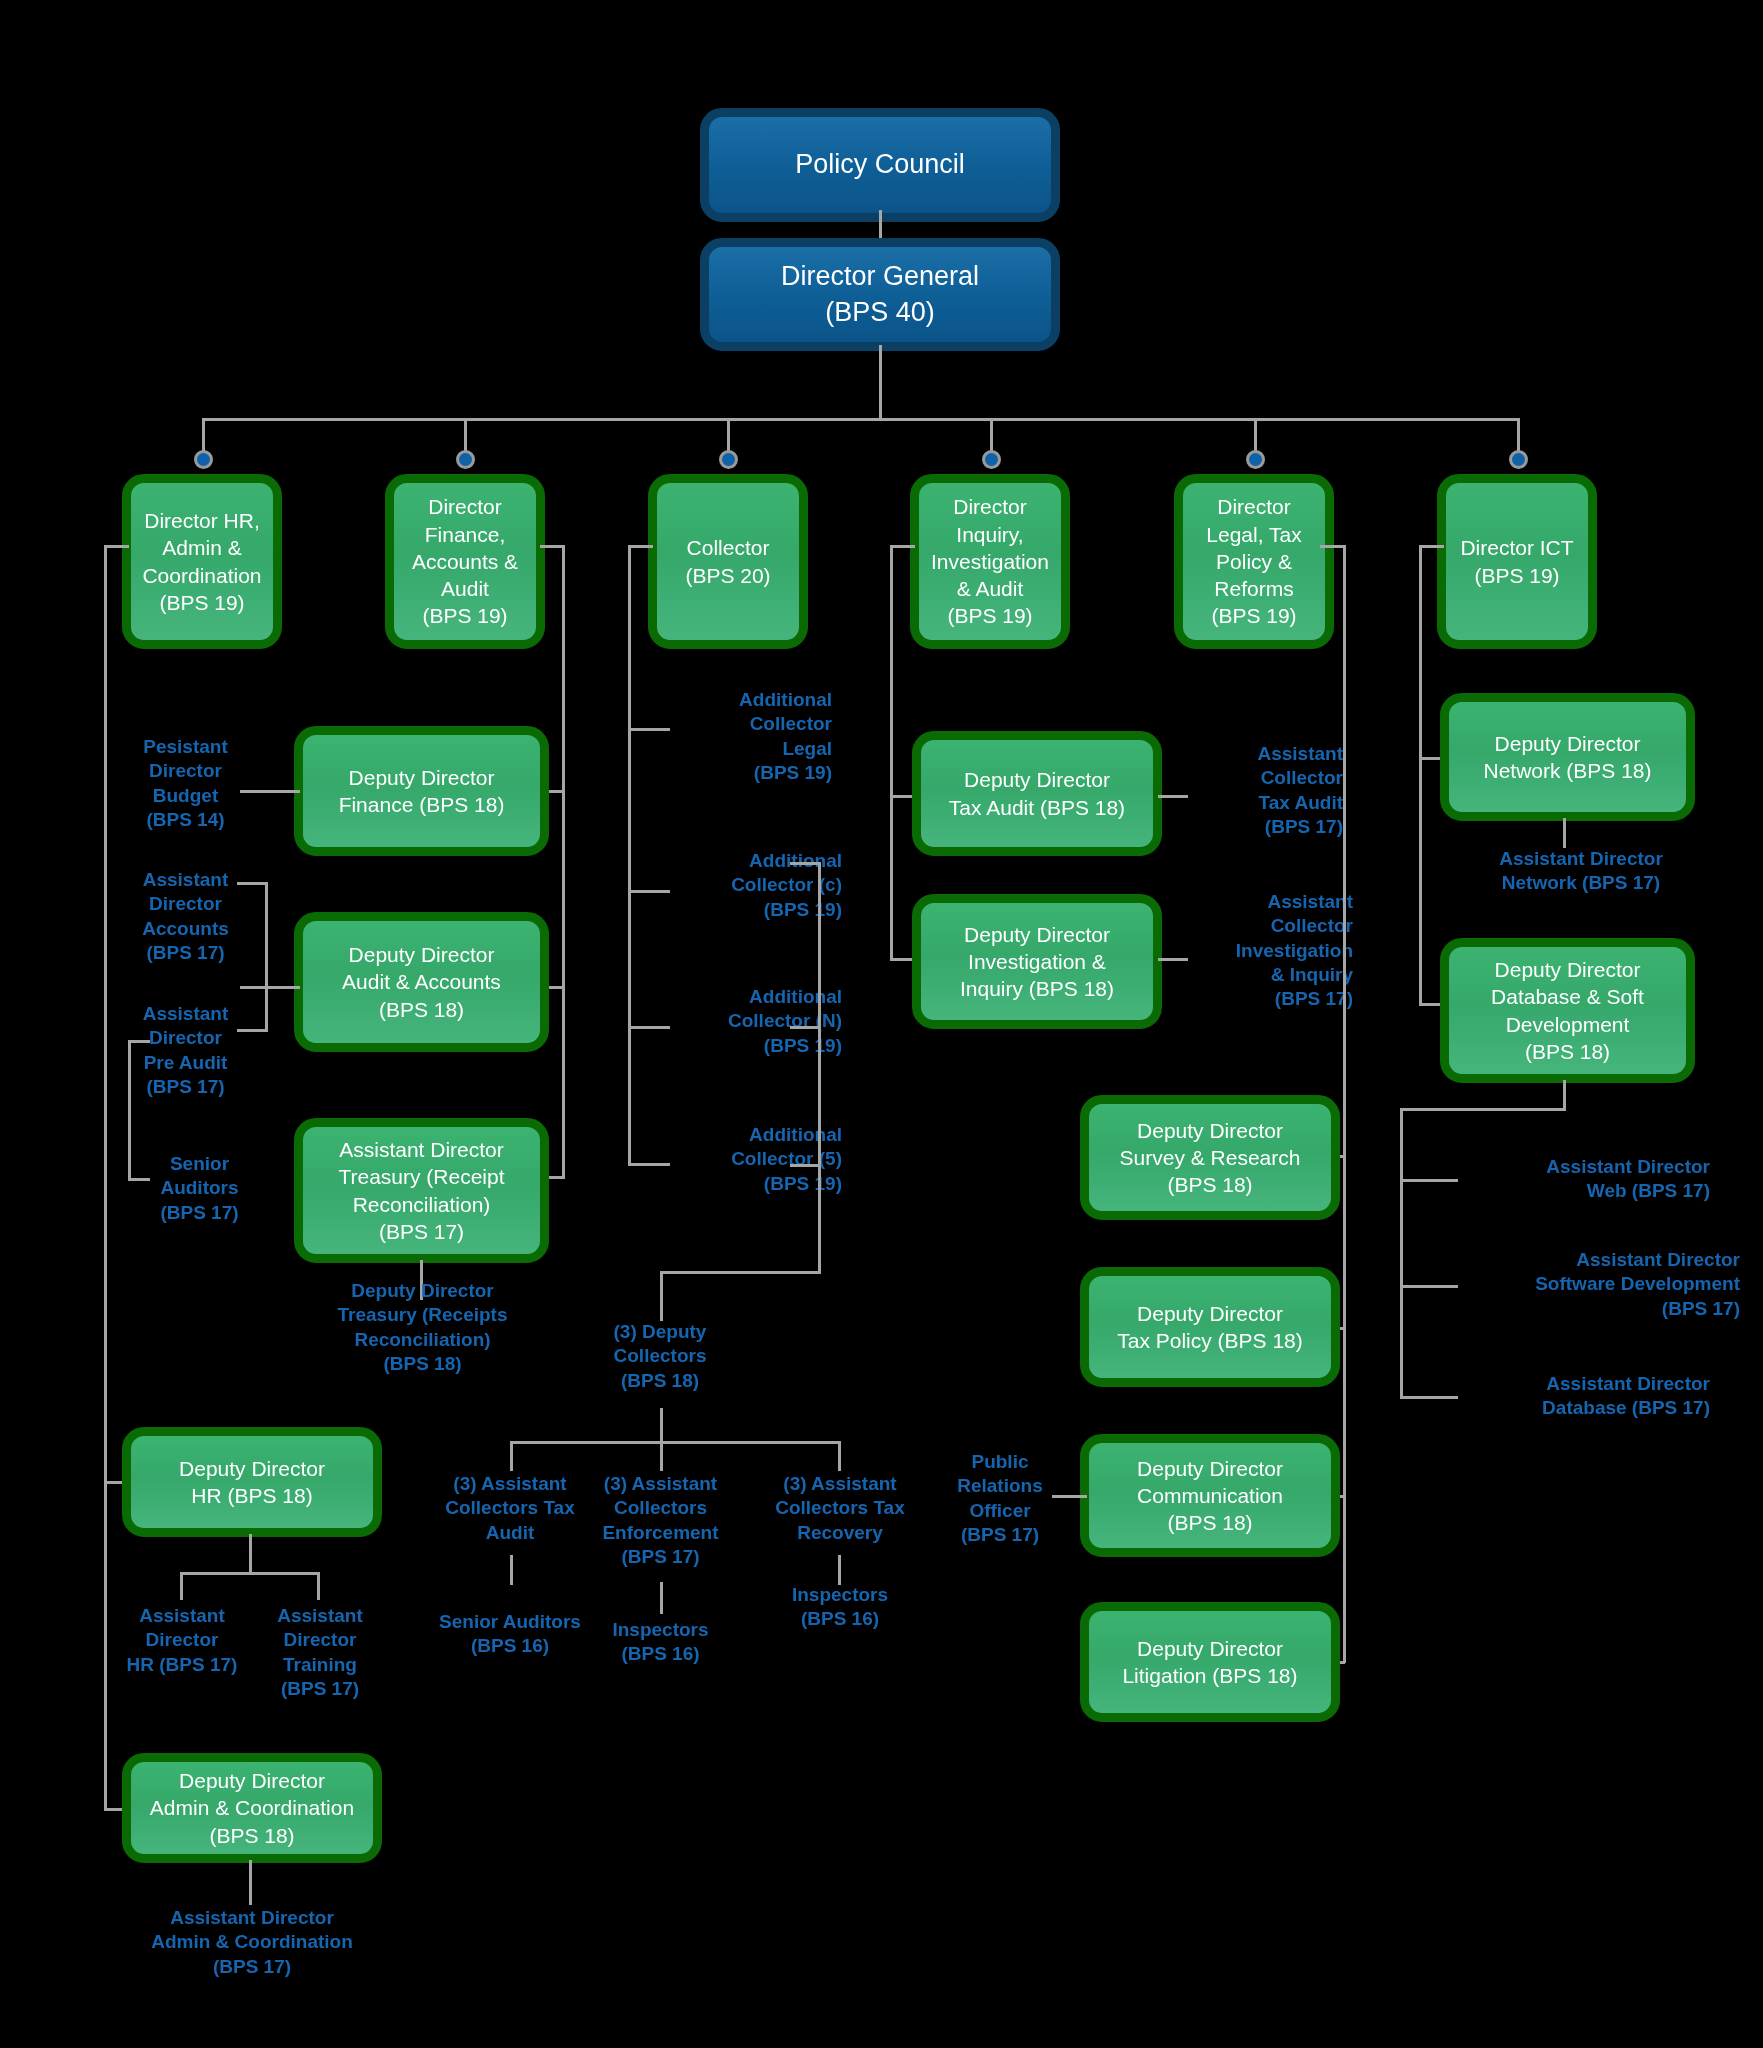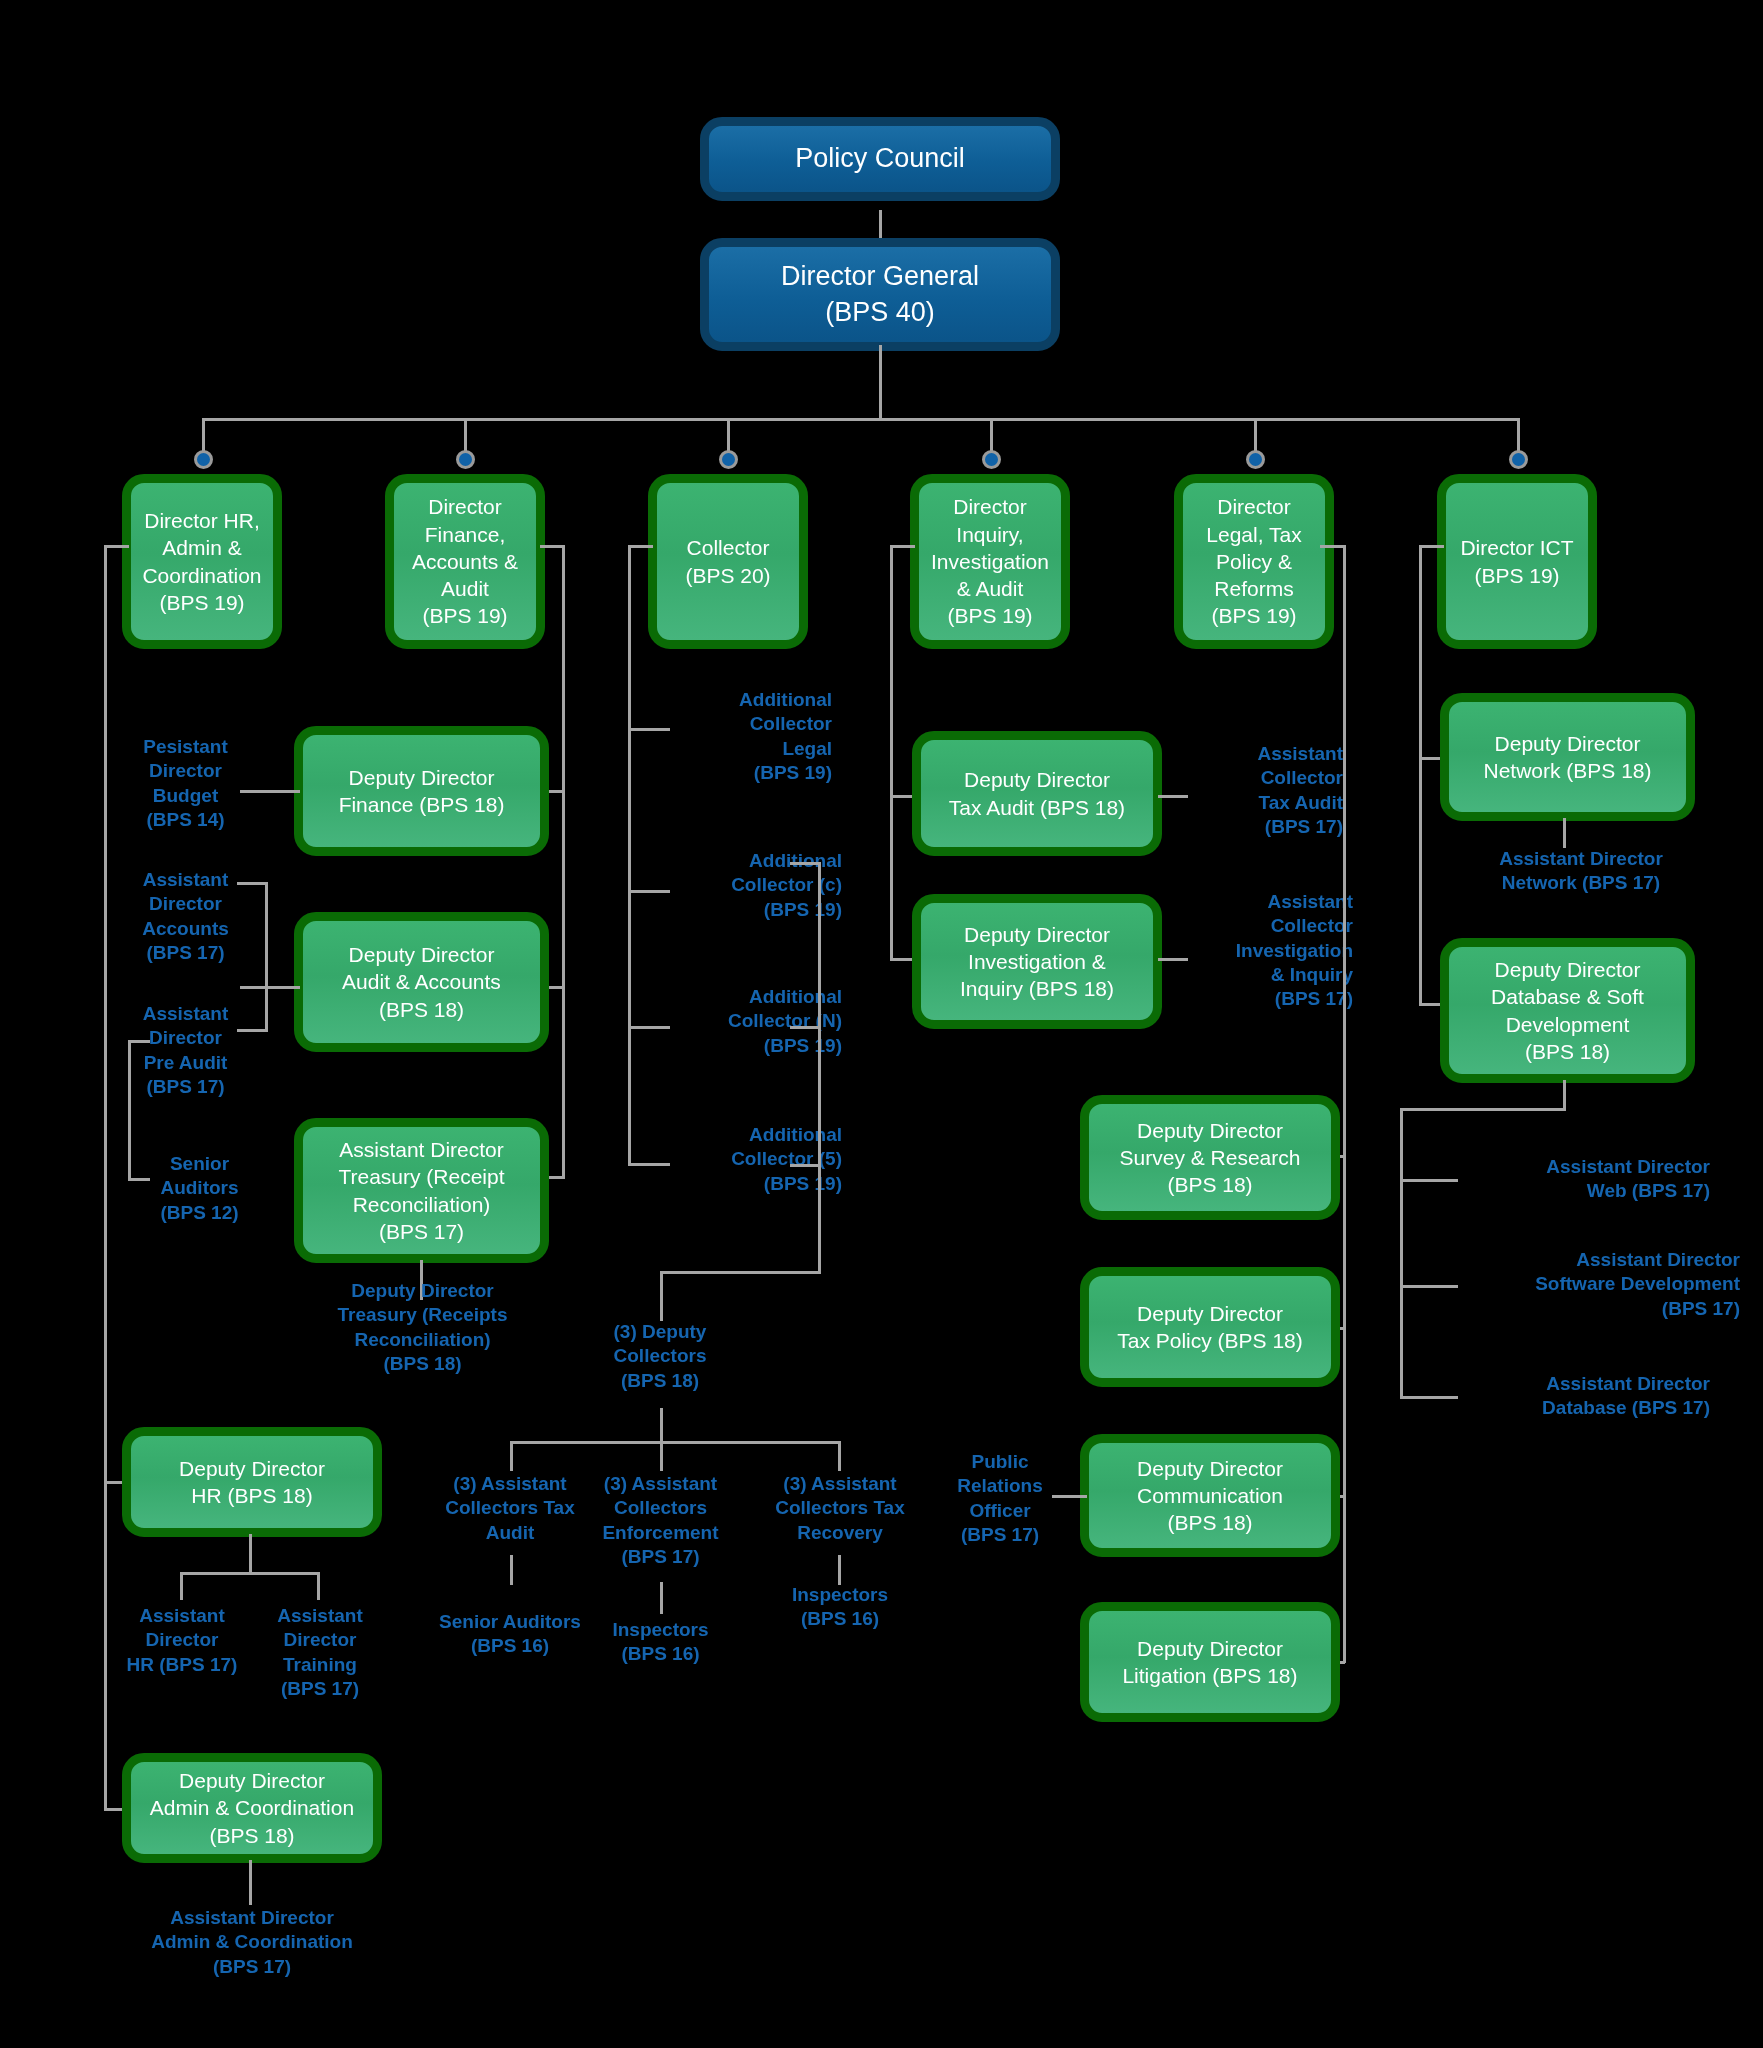--- a/index.html
+++ b/index.html
@@ -49,21 +49,21 @@
 
   
   .dot{position:absolute;width:19px;height:19px;border-radius:50%;
        background:#1062a8;border:3px solid #9a9a9a;box-sizing:border-box;}
 </style>
 </head>
 <body>
 
 <div id="stage">
 
-  <div class="bnode" style="left:700px;top:117px;width:360px;height:84px;">
+  <div class="bnode" style="left:700px;top:108px;width:360px;height:114px;">
     <span>Policy Council</span>
   </div>
 
   <div class="ln lv" style="left:879px;top:210px;height:40px;"></div>
 
   <div class="bnode" style="left:700px;top:238px;width:360px;height:113px;">
     <span style="white-space:pre-line;">Director General
 (BPS 40)</span>
   </div>
 
@@ -194,21 +194,21 @@
   <div class="tlabel" style="left:128px;top:1002px;width:115px;white-space:pre-line;">Assistant
 Director
 Pre Audit
 (BPS 17)</div>
 
   <div class="ln lv" style="left:128px;top:1040px;height:140px;"></div>
   <div class="ln lh" style="left:128px;top:1040px;width:22px;"></div>
   <div class="ln lh" style="left:128px;top:1178px;width:22px;"></div>
   <div class="tlabel" style="left:142px;top:1152px;width:115px;white-space:pre-line;">Senior
 Auditors
-(BPS 12)</div>
+(BPS 17)</div>
 
   <div class="node" style="left:294px;top:1118px;width:255px;height:145px;">
     <span style="white-space:pre-line;">Assistant Director
 Treasury (Receipt
 Reconciliation)
 (BPS 17)</span>
   </div>
   <div class="ln lv" style="left:420px;top:1260px;height:40px;"></div>
   <div class="tlabel" style="left:300px;top:1279px;width:245px;white-space:pre-line;">Deputy Director
 Treasury (Receipts

